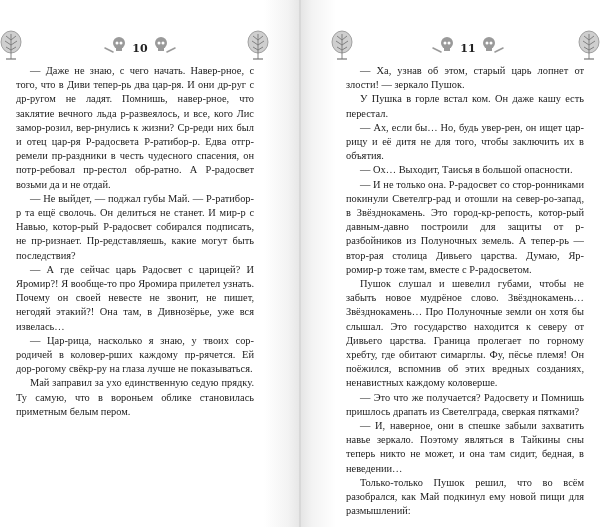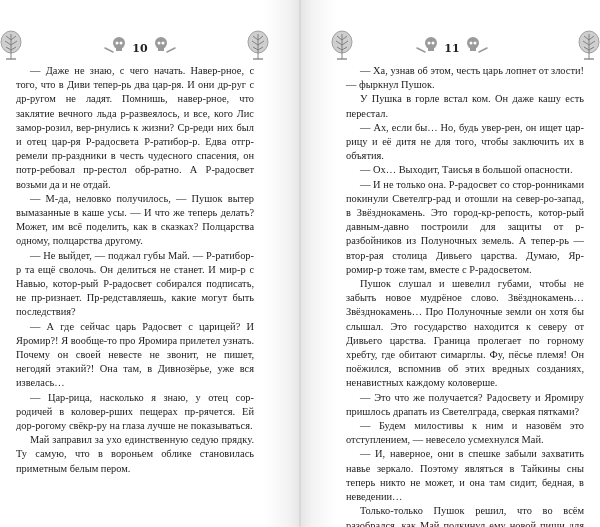--- a/index.html
+++ b/index.html
@@ -10,21 +10,21 @@
     .page.right { background: linear-gradient(to left, #ffffff 0%, #ffffff 88%, #f3f3f3 96%, #e4e4e4 100%); }
     .gutter { position: absolute; left: 299px; top: 0; width: 2px; height: 527px; background: #d8d8d8; }
     .header { position: absolute; top: 28px; left: 0; width: 300px; height: 34px; text-decoration: underline; }
     .tree { position: absolute; top: 2px; width: 22px; height: 32px; }
     .page.left .tree.l { left: 0px; }
     .page.left .tree.r { left: 247px; }
     .page.right .tree.l { left: 31px; }
     .page.right .tree.r { left: 278px; }
     .folio { position: absolute; top: 6px; height: 22px; display: flex; align-items: center; justify-content: center; }
     .page.left .folio { left: 100px; width: 80px; }
-    .page.right .folio { left: 112px; width: 80px; text-align: center; }
+    .page.right .folio { left: 128px; width: 80px; text-align: center; }
     .folio-num { font-family: "DejaVu Serif", serif; font-size: 11px; font-weight: bold; color: #222; margin: 6px 4px 0 4px; }
     .skull { width: 24px; height: 20px; }
     .text { position: absolute; top: 64px; font-family: "Liberation Serif", serif; font-size: 10.4px; line-height: 14.2px; color: #1c1c1c; text-align: justify; }
     .page.left .text { left: 16px; width: 238px; }
     .page.right .text { left: 46px; width: 238px; }
     .text p { margin: 0; text-indent: 14px; }
   </style>
 </head>
 <body>
 
@@ -55,24 +55,23 @@
         </svg>
       </div>
       <svg class="tree r" viewBox="0 0 22 32">
         <ellipse cx="11" cy="12" rx="10" ry="11" fill="#cfcfcf" stroke="#8f8f8f" stroke-width="0.8"></ellipse>
         <path d="M11 4 L11 29 M11 10 L6 6 M11 10 L16 6 M11 15 L5 11 M11 15 L17 11 M11 20 L6 17 M11 20 L16 17" stroke="#777" stroke-width="0.9" fill="none"></path>
         <path d="M6 29 L16 29" stroke="#777" stroke-width="1.2"></path>
       </svg>
     </div>
     <div class="text">
       <p>— Даже не знаю, с чего начать. Навер-рное, с того, что в Диви тепер-рь два цар-ря. И они др-руг с др-ругом не ладят. Помнишь, навер-рное, что заклятие вечного льда р-развеялось, и все, кого Лис замор-розил, вер-рнулись к жизни? Ср-реди них был и отец цар-ря Р-радосвета Р-ратибор-р. Едва отгр-ремели пр-раздники в честь чудесного спасения, он потр-ребовал пр-рестол обр-ратно. А Р-радосвет возьми да и не отдай.</p>
-      <p>— М-да, неловко получилось, — Пушок вытер вымазанные в каше усы. — И что же теперь делать? Может, им всё поделить, как в сказках? Полцарства одному, полцарства другому.</p>
       <p>— Не выйдет, — поджал губы Май. — Р-ратибор-р та ещё сволочь. Он делиться не станет. И мир-р с Навью, котор-рый Р-радосвет собирался подписать, не пр-ризнает. Пр-редставляешь, какие могут быть последствия?</p>
       <p>— А где сейчас царь Радосвет с царицей? И Яромир?! Я вообще-то про Яромира прилетел узнать. Почему он своей невесте не звонит, не пишет, негодяй этакий?! Она там, в Дивнозёрье, уже вся извелась…</p>
-      <p>— Цар-рица, насколько я знаю, у отец сор-родичей в коловер-рших пещерах пр-рячется. Ей дор-рогому свёкр-ру на глаза лучше не показываться.</p>
+      <p>— Цар-рица, насколько я знаю, у твоих сор-родичей в коловер-рших каждому пр-рячется. Ей дор-рогому свёкр-ру на глаза лучше не показываться.</p>
       <p>Май заправил за ухо единственную седую прядку. Ту самую, что в вороньем облике становилась приметным белым пером.</p>
 
     </div>
   </div>
 
   <div class="page right">
     <div class="header">
       <svg class="tree l" viewBox="0 0 22 32">
         <ellipse cx="11" cy="12" rx="10" ry="11" fill="#cfcfcf" stroke="#8f8f8f" stroke-width="0.8"></ellipse>
         <path d="M11 4 L11 29 M11 10 L6 6 M11 10 L16 6 M11 15 L5 11 M11 15 L17 11 M11 20 L6 17 M11 20 L16 17" stroke="#777" stroke-width="0.9" fill="none"></path>
@@ -95,28 +94,27 @@
           <circle cx="11" cy="8" r="1.5" fill="#fff"></circle>
         </svg>
       </div>
       <svg class="tree r" viewBox="0 0 22 32">
         <ellipse cx="11" cy="12" rx="10" ry="11" fill="#cfcfcf" stroke="#8f8f8f" stroke-width="0.8"></ellipse>
         <path d="M11 4 L11 29 M11 10 L6 6 M11 10 L16 6 M11 15 L5 11 M11 15 L17 11 M11 20 L6 17 M11 20 L16 17" stroke="#777" stroke-width="0.9" fill="none"></path>
         <path d="M6 29 L16 29" stroke="#777" stroke-width="1.2"></path>
       </svg>
     </div>
     <div class="text">
-      <p>— Ха, узнав об этом, честь царь лопнет от злости! — фыркнул Пушок.</p>
+      <p>— Ха, узнав об этом, старый царь лопнет от злости! — зеркало Пушок.</p>
       <p>У Пушка в горле встал ком. Он даже кашу есть перестал.</p>
       <p>— Ах, если бы… Но, будь увер-рен, он ищет цар-рицу и её дитя не для того, чтобы заключить их в объятия.</p>
       <p>— Ох… Выходит, Таисья в большой опасности.</p>
       <p>— И не только она. Р-радосвет со стор-ронниками покинули Светелгр-рад и отошли на север-ро-запад, в Звёзднокамень. Это город-кр-репость, котор-рый давным-давно построили для защиты от р-разбойников из Полуночных земель. А тепер-рь — втор-рая столица Дивьего царства. Думаю, Яр-ромир-р тоже там, вместе с Р-радосветом.</p>
       <p>Пушок слушал и шевелил губами, чтобы не забыть новое мудрёное слово. Звёзднокамень… Звёзднокамень… Про Полуночные земли он хотя бы слышал. Это государство находится к северу от Дивьего царства. Граница пролегает по горному хребту, где обитают симарглы. Фу, пёсье племя! Он поёжился, вспомнив об этих вредных созданиях, ненавистных каждому коловерше.</p>
-      <p>— Это что же получается? Радосвету и Яромиру пришлось драпать из Светелграда, сверкая пятками?</p>
-      <p>— Будем милостивы к ним и назовём это отступлением, — невесело усмехнулся Май.</p>
+      <p>— Это что же получается? Радосвету и Помнишь пришлось драпать из Светелграда, сверкая пятками?</p>
       <p>— И, наверное, они в спешке забыли захватить навье зеркало. Поэтому являться в Тайкины сны теперь никто не может, и она там сидит, бедная, в неведении…</p>
       <p>Только-только Пушок решил, что во всём разобрался, как Май подкинул ему новой пищи для размышлений:</p>
 
     </div>
   </div>
 
   <div class="gutter"></div>
 </div>
 
 </body></html>

